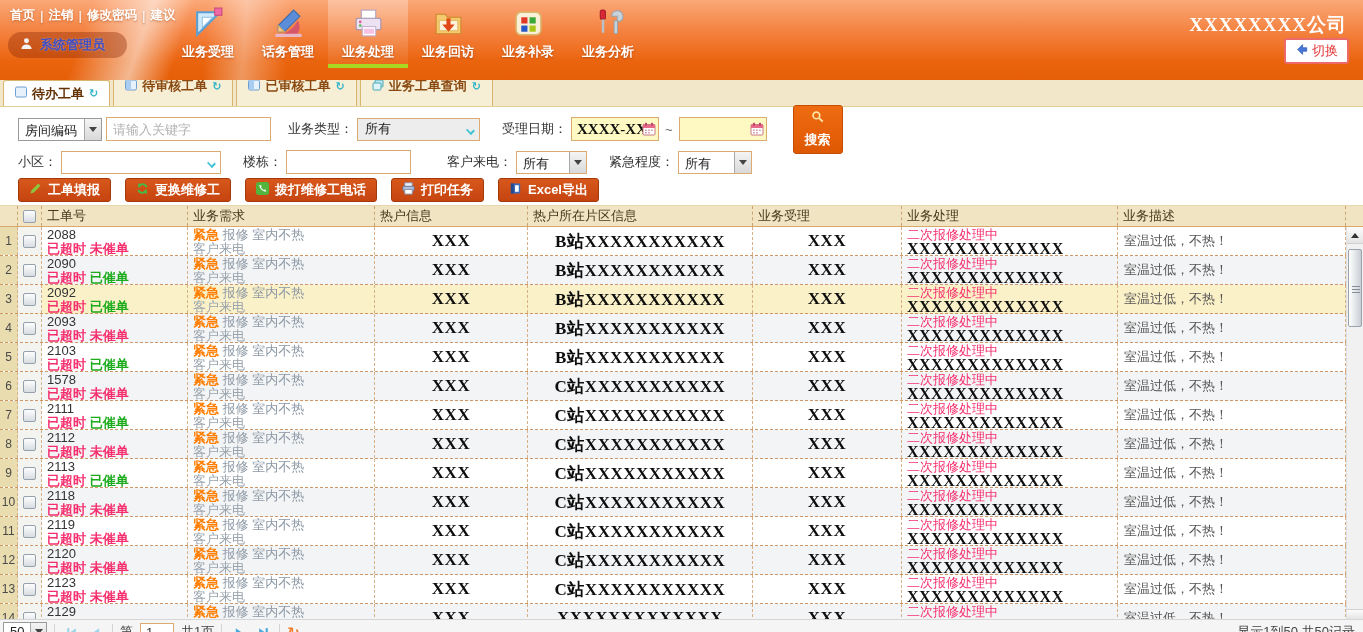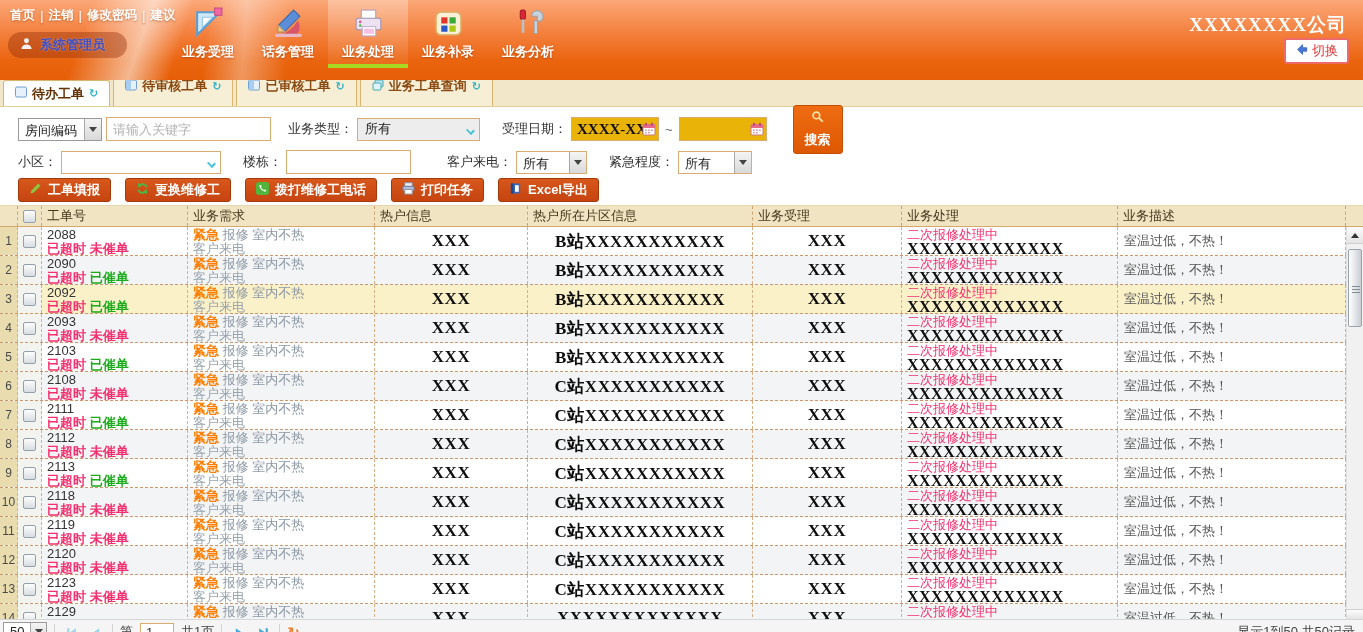--- a/index.html
+++ b/index.html
@@ -55,21 +55,21 @@
     display:flex; align-items:center; justify-content:center; cursor:pointer; }
   .tri-down { width:0; height:0; border:4px solid transparent; border-top:5px solid #444; margin-top:4px; }
   .tancombo { border-color:#dbab72; }
   .tinput { height:24px; border:1px solid #dbab72; padding:0 6px; font-size:13px; color:#333; outline:none; }
   .tinput::placeholder { color:#b3b3b3; }
   .stylesel { position:relative; height:23px; border:1px solid #dbab72; background:#ededed; cursor:pointer;
     display:flex; align-items:center; padding:0 22px 0 7px; font-size:13px; color:#222; }
   .stylesel.white { background:#fff; }
   .chev { position:absolute; right:5px; top:8px; width:7px; height:7px;
     border-right:2px solid #3fc4d4; border-bottom:2px solid #3fc4d4; transform:rotate(45deg) scaleY(.8); }
-  .dateinput { position:relative; height:24px; border:1px solid #dbab72; background:#eab308; width:88px; cursor:pointer; }
+  .dateinput { position:relative; height:24px; border:1px solid #dbab72; background:#fef9c3; width:88px; cursor:pointer; }
   .dateinput .dval { font-family:"Liberation Serif","DejaVu Serif",serif; font-weight:bold; font-size:15px;
     color:#111; padding:3px 0 0 5px; }
   .dateinput svg { position:absolute; right:2px; top:4px; }
   .tilde { margin:0 6px; color:#666; }
   .search-btn { margin-left:26px; display:flex; align-items:center; gap:5px; background:linear-gradient(#ef6c12,#de5803);
     border:1px solid #c34e02; border-radius:3px; color:#fff; font-size:13px; font-weight:bold;
     padding:4px 11px; cursor:pointer;flex-direction:column; }
 
   
   .toolbar { height:30px; background:#fff; display:flex; align-items:center; gap:14px; padding-left:18px; }
@@ -194,20 +194,31 @@
             <circle cx="8" cy="18" r="1.3" fill="#58c058"></circle>
           <rect x="10" y="19" width="13" height="9" fill="#ffffff" stroke="#c0b0d0"></rect>
           <rect x="11.5" y="21" width="10" height="5" fill="#f6c2e4"></rect>
         </svg>
       </span>
       <span class="nlabel">业务处理</span>
     </div>
     <div class="nav-item">
       <span class="nicon">
         <svg width="33" height="33" viewBox="0 0 32 32">
+          <path d="M4,7 L13,7 L15,10 L28,10 L28,26 L4,26 Z" fill="#f6c96e" stroke="#c8882a"></path>
+          <rect x="7" y="13" width="18" height="10" fill="#fdf3dd" stroke="#e2ba62"></rect>
+          <rect x="14" y="11" width="4" height="7" fill="#e04818"></rect>
+          <polygon points="10,17 22,17 16,24" fill="#e04818"></polygon>
+        </svg>
+      </span>
+      <span class="nlabel">业务回访</span>
+    </div>
+    <div class="nav-item">
+      <span class="nicon">
+        <svg width="33" height="33" viewBox="0 0 32 32">
           <rect x="4" y="5" width="24" height="22" rx="5" fill="#faf0d8" stroke="#d8b870" stroke-width="1.5"></rect>
           <rect x="9" y="10" width="6" height="6" fill="#e03828"></rect>
           <rect x="17" y="10" width="6" height="6" fill="#38a838"></rect>
           <rect x="9" y="18" width="6" height="6" fill="#2858c8"></rect>
           <rect x="17" y="18" width="6" height="6" fill="#a8c818"></rect>
         </svg>
       </span>
       <span class="nlabel">业务补录</span>
     </div>
     <div class="nav-item">
@@ -536,21 +547,21 @@
           <div class="proc-detail">XXXXXXXXXXXXX</div>
         </div>
         <div class="cell c-desc">室温过低，不热！</div>
       </div>
       <div class="trow">
         <div class="cell c-num">6</div>
         <div class="cell c-check">
           <span class="checkbox"></span>
         </div>
         <div class="cell c-order">
-          <div class="oid">2108</div>
+          <div class="oid">1578</div>
           <div class="status"><span class="timeout">已超时</span> <span class="urge pending">未催单</span></div>
         </div>
         <div class="cell c-demand">
           <div class="l1"><span class="urgent">紧急</span><span class="demand-text"> 报修 室内不热</span></div>
           <div class="source">客户来电</div>
         </div>
         <div class="cell c-cust serifcell">XXX</div>
         <div class="cell c-area serifcell">C站XXXXXXXXXXX</div>
         <div class="cell c-accept serifcell">XXX</div>
         <div class="cell c-proc">

